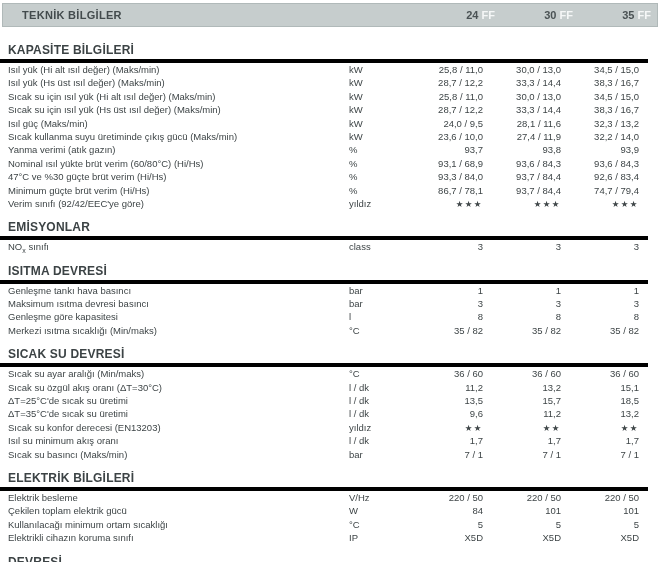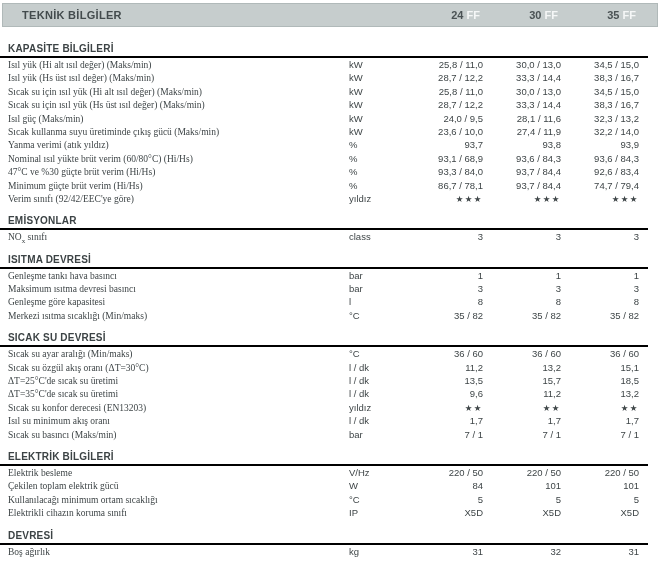--- a/index.html
+++ b/index.html
@@ -33,21 +33,21 @@
   .topbar-title {
     font-size: 11px;
     font-weight: bold;
     color: #434b4d;
     letter-spacing: 0.3px;
     padding-left: 19px;
     flex: 1;
   }
   .topbar-models {
     display: flex;
-    padding-right: 21px;
+    padding-right: 6px;
   }
   .model-cell {
     width: 78px;
     text-align: right;
     font-size: 11px;
     font-weight: bold;
     white-space: nowrap;
   }
   .model-num { color: #4a5254; }
   .model-ff  { color: #f5f7f7; }
@@ -57,39 +57,39 @@
     position: absolute;
     left: 0;
     top: 27px;
     width: 660px;
   }
   .section {
     margin: 10px 12px 0 0;
   }
   .section.first { margin-top: 16px; }
   .section-title {
-    font-size: 10px;
+    font-size: 12px;
     font-weight: bold;
     color: #3c4345;
     letter-spacing: 0.2px;
     padding: 0 0 2px 8px;
-    border-bottom: 2px solid #000000;
+    border-bottom: 4px solid #000000;
   }
   .row {
     display: flex;
     align-items: baseline;
     height: 13.4px;
     line-height: 13.4px;
     font-size: 9.5px;
     color: #3e4547;
     padding-left: 8px;
     padding-right: 9px;
     white-space: nowrap;
   }
-  .row .label { flex: 1; overflow: hidden; font-family: Liberation Serif, serif; }
+  .row .label { flex: 1; overflow: hidden; }
   .row .unit {
     width: 56px;
     text-align: left;
     padding-right: 2px;
     box-sizing: border-box;
   }
   .row .val {
     width: 78px;
     text-align: right;
   }
@@ -152,21 +152,21 @@
           <div class="val">32,3 / 13,2</div>
         </div>
         <div class="row">
           <div class="label">Sıcak kullanma suyu üretiminde çıkış gücü (Maks/min)</div>
           <div class="unit">kW</div>
           <div class="val">23,6 / 10,0</div>
           <div class="val">27,4 / 11,9</div>
           <div class="val">32,2 / 14,0</div>
         </div>
         <div class="row">
-          <div class="label">Yanma verimi (atık yıldız)</div>
+          <div class="label">Yanma verimi (atık gazın)</div>
           <div class="unit">%</div>
           <div class="val">93,7</div>
           <div class="val">93,8</div>
           <div class="val">93,9</div>
         </div>
         <div class="row">
           <div class="label">Nominal ısıl yükte brüt verim (60/80°C) (Hi/Hs)</div>
           <div class="unit">%</div>
           <div class="val">93,1 / 68,9</div>
           <div class="val">93,6 / 84,3</div>

